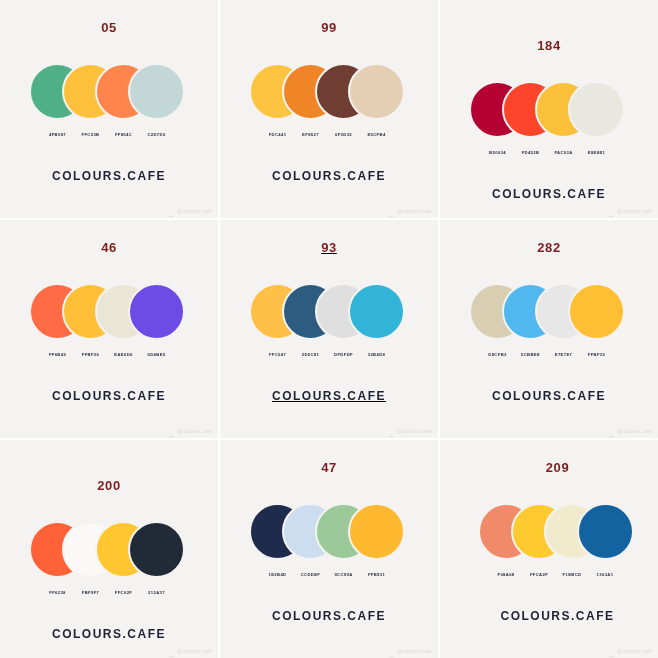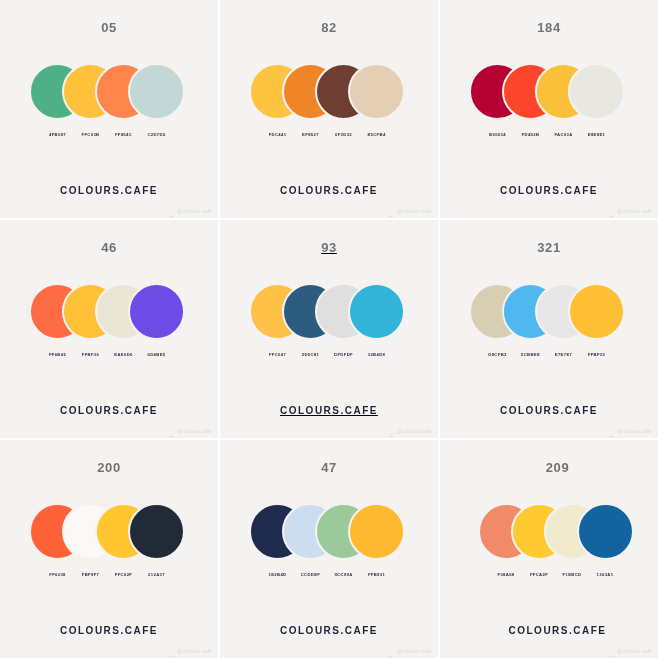--- a/index.html
+++ b/index.html
@@ -27,21 +27,21 @@
     position: relative;
     background: #f4f3f1;
     overflow: hidden;
     display: flex;
     flex-direction: column;
     align-items: center;
   }
   .card-title {
     font-size: 13px;
     font-weight: bold;
-    color: #737373;
+    color: #7f1d1d;
     letter-spacing: 0.6px;
     margin-top: 21px;
     line-height: 1;
     text-align: center;
   }
   .swatch-area {
     position: relative;
     width: 160px;
     height: 60px;
     margin-top: 29px;
@@ -75,22 +75,22 @@
     letter-spacing: 0.35px;
     color: #2b2f42;
     line-height: 12px;
     white-space: nowrap;
   }
   .hex-label.h0 { left: 0px; }
   .hex-label.h1 { left: 33px; }
   .hex-label.h2 { left: 66px; }
   .hex-label.h3 { left: 99px; }
   .brand {
-    margin-top: 44px;
-    font-size: 10px;
+    margin-top: 28px;
+    font-size: 12px;
     font-weight: bold;
     letter-spacing: 1.5px;
     color: #1f2235;
     text-align: center;
   }
   .watermark {
     position: absolute;
     right: 6px;
     bottom: 4px;
     display: flex;
@@ -130,42 +130,42 @@
       </div>
       <div class="brand">COLOURS.CAFE</div>
       <div class="watermark">
         <span class="wm-icon"><svg viewBox="0 0 16 16" width="7" height="7" fill="none" stroke="currentColor" stroke-width="1.6">
             <path d="M2 6h9l-2.5-2.5M14 10H5l2.5 2.5"></path>
           </svg></span>
         <span class="wm-text">@colours.cafe</span>
       </div>
     </div>
     <div class="card" style="background: rgb(244, 243, 241);">
-      <div class="card-title">82</div>
+      <div class="card-title">99</div>
       <div class="swatch-area">
         <div class="circle c0" style="background: rgb(253, 196, 65); border-color: rgb(244, 243, 241);"></div>
         <div class="circle c1" style="background: rgb(239, 133, 39); border-color: rgb(244, 243, 241);"></div>
         <div class="circle c2" style="background: rgb(111, 61, 50); border-color: rgb(244, 243, 241);"></div>
         <div class="circle c3" style="background: rgb(229, 207, 180); border-color: rgb(244, 243, 241);"></div>
       </div>
       <div class="hex-row">
         <div class="hex-label h0">FDC441</div>
         <div class="hex-label h1">EF8527</div>
         <div class="hex-label h2">6F3D32</div>
         <div class="hex-label h3">E5CFB4</div>
       </div>
       <div class="brand">COLOURS.CAFE</div>
       <div class="watermark">
         <span class="wm-icon"><svg viewBox="0 0 16 16" width="7" height="7" fill="none" stroke="currentColor" stroke-width="1.6">
             <path d="M2 6h9l-2.5-2.5M14 10H5l2.5 2.5"></path>
           </svg></span>
         <span class="wm-text">@colours.cafe</span>
       </div>
     </div>
-    <div class="card" style="background: rgb(244, 243, 241);">
+    <div class="card" style="background: rgb(244, 243, 241); justify-content: center;">
       <div class="card-title">184</div>
       <div class="swatch-area">
         <div class="circle c0" style="background: rgb(181, 0, 52); border-color: rgb(244, 243, 241);"></div>
         <div class="circle c1" style="background: rgb(253, 69, 43); border-color: rgb(244, 243, 241);"></div>
         <div class="circle c2" style="background: rgb(250, 192, 58); border-color: rgb(244, 243, 241);"></div>
         <div class="circle c3" style="background: rgb(232, 232, 225); border-color: rgb(244, 243, 241);"></div>
       </div>
       <div class="hex-row">
         <div class="hex-label h0">B50034</div>
         <div class="hex-label h1">FD452B</div>
@@ -218,42 +218,42 @@
       </div>
       <div class="brand">COLOURS.CAFE</div>
       <div class="watermark">
         <span class="wm-icon"><svg viewBox="0 0 16 16" width="7" height="7" fill="none" stroke="currentColor" stroke-width="1.6">
             <path d="M2 6h9l-2.5-2.5M14 10H5l2.5 2.5"></path>
           </svg></span>
         <span class="wm-text">@colours.cafe</span>
       </div>
     </div>
     <div class="card" style="background: rgb(244, 243, 241);">
-      <div class="card-title">321</div>
+      <div class="card-title">282</div>
       <div class="swatch-area">
         <div class="circle c0" style="background: rgb(216, 207, 179); border-color: rgb(244, 243, 241);"></div>
         <div class="circle c1" style="background: rgb(80, 184, 238); border-color: rgb(244, 243, 241);"></div>
         <div class="circle c2" style="background: rgb(231, 231, 231); border-color: rgb(244, 243, 241);"></div>
         <div class="circle c3" style="background: rgb(255, 191, 53); border-color: rgb(244, 243, 241);"></div>
       </div>
       <div class="hex-row">
         <div class="hex-label h0">D8CFB3</div>
         <div class="hex-label h1">5CBBEE</div>
         <div class="hex-label h2">E7E7E7</div>
         <div class="hex-label h3">FFBF35</div>
       </div>
       <div class="brand">COLOURS.CAFE</div>
       <div class="watermark">
         <span class="wm-icon"><svg viewBox="0 0 16 16" width="7" height="7" fill="none" stroke="currentColor" stroke-width="1.6">
             <path d="M2 6h9l-2.5-2.5M14 10H5l2.5 2.5"></path>
           </svg></span>
         <span class="wm-text">@colours.cafe</span>
       </div>
     </div>
-    <div class="card" style="background: rgb(244, 243, 241);">
+    <div class="card" style="background: rgb(244, 243, 241); justify-content: center;">
       <div class="card-title">200</div>
       <div class="swatch-area">
         <div class="circle c0" style="background: rgb(255, 98, 56); border-color: rgb(244, 243, 241);"></div>
         <div class="circle c1" style="background: rgb(251, 249, 247); border-color: rgb(244, 243, 241);"></div>
         <div class="circle c2" style="background: rgb(255, 198, 47); border-color: rgb(244, 243, 241);"></div>
         <div class="circle c3" style="background: rgb(33, 42, 55); border-color: rgb(244, 243, 241);"></div>
       </div>
       <div class="hex-row">
         <div class="hex-label h0">FF6238</div>
         <div class="hex-label h1">FBF9F7</div>

